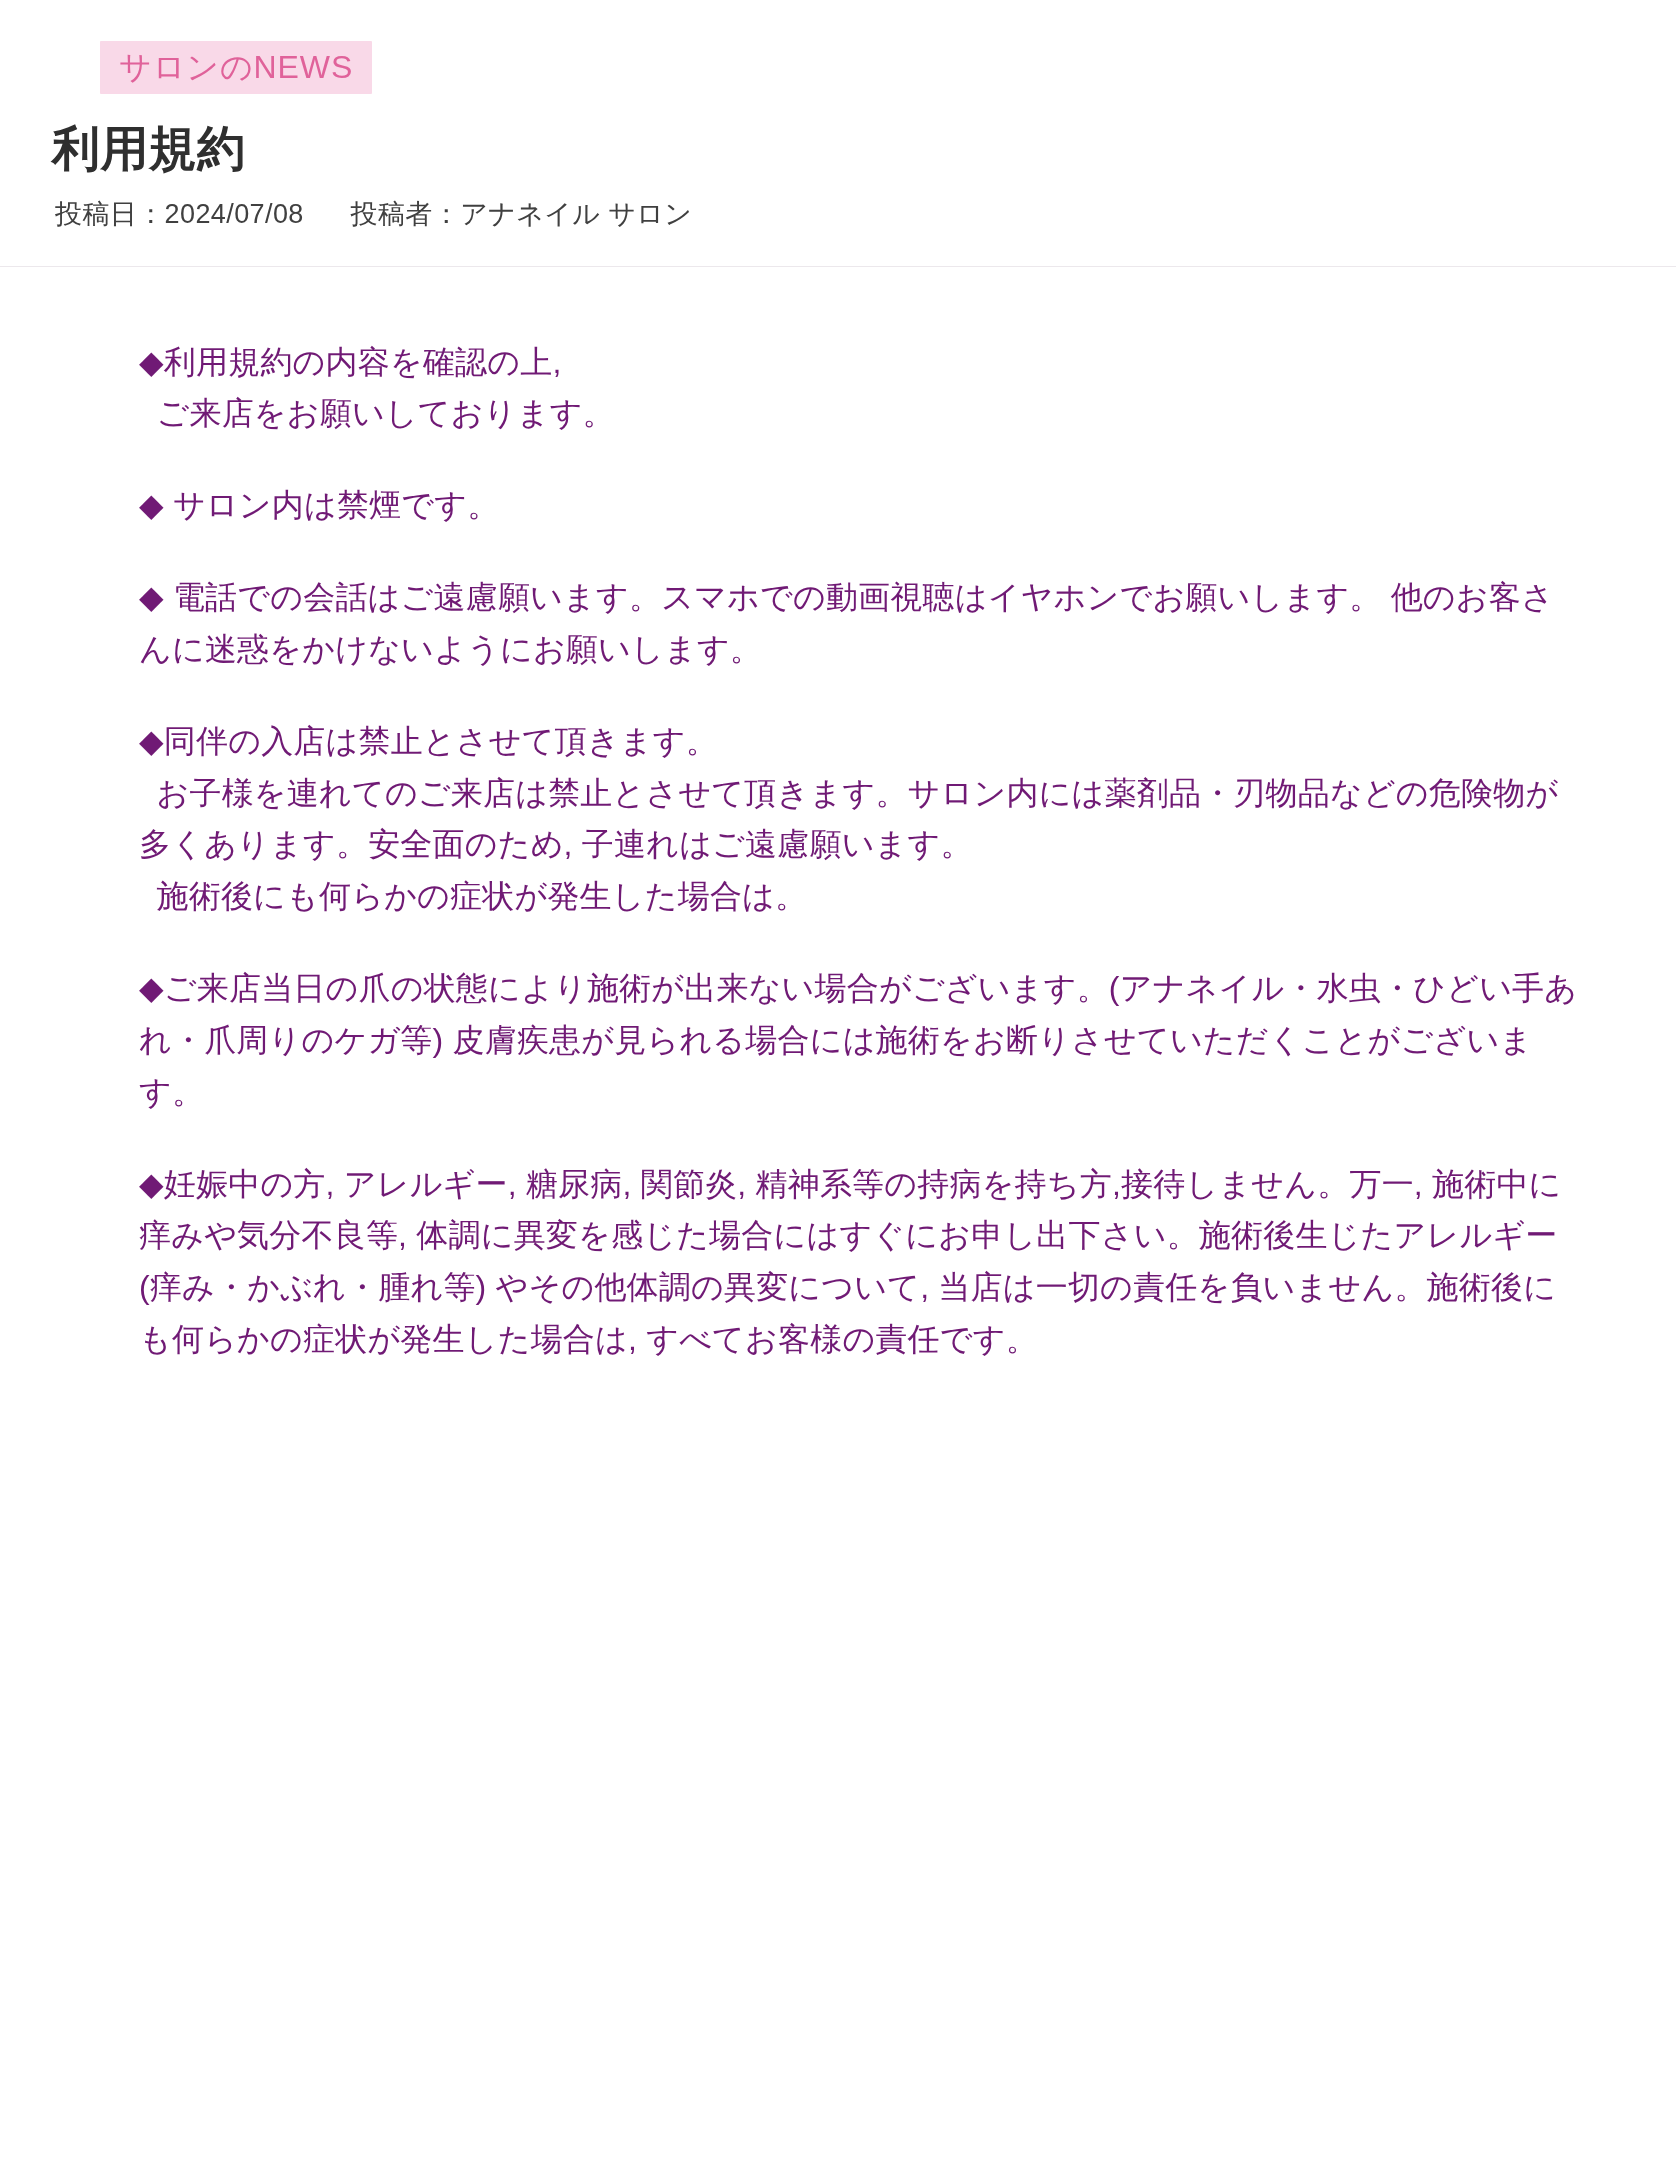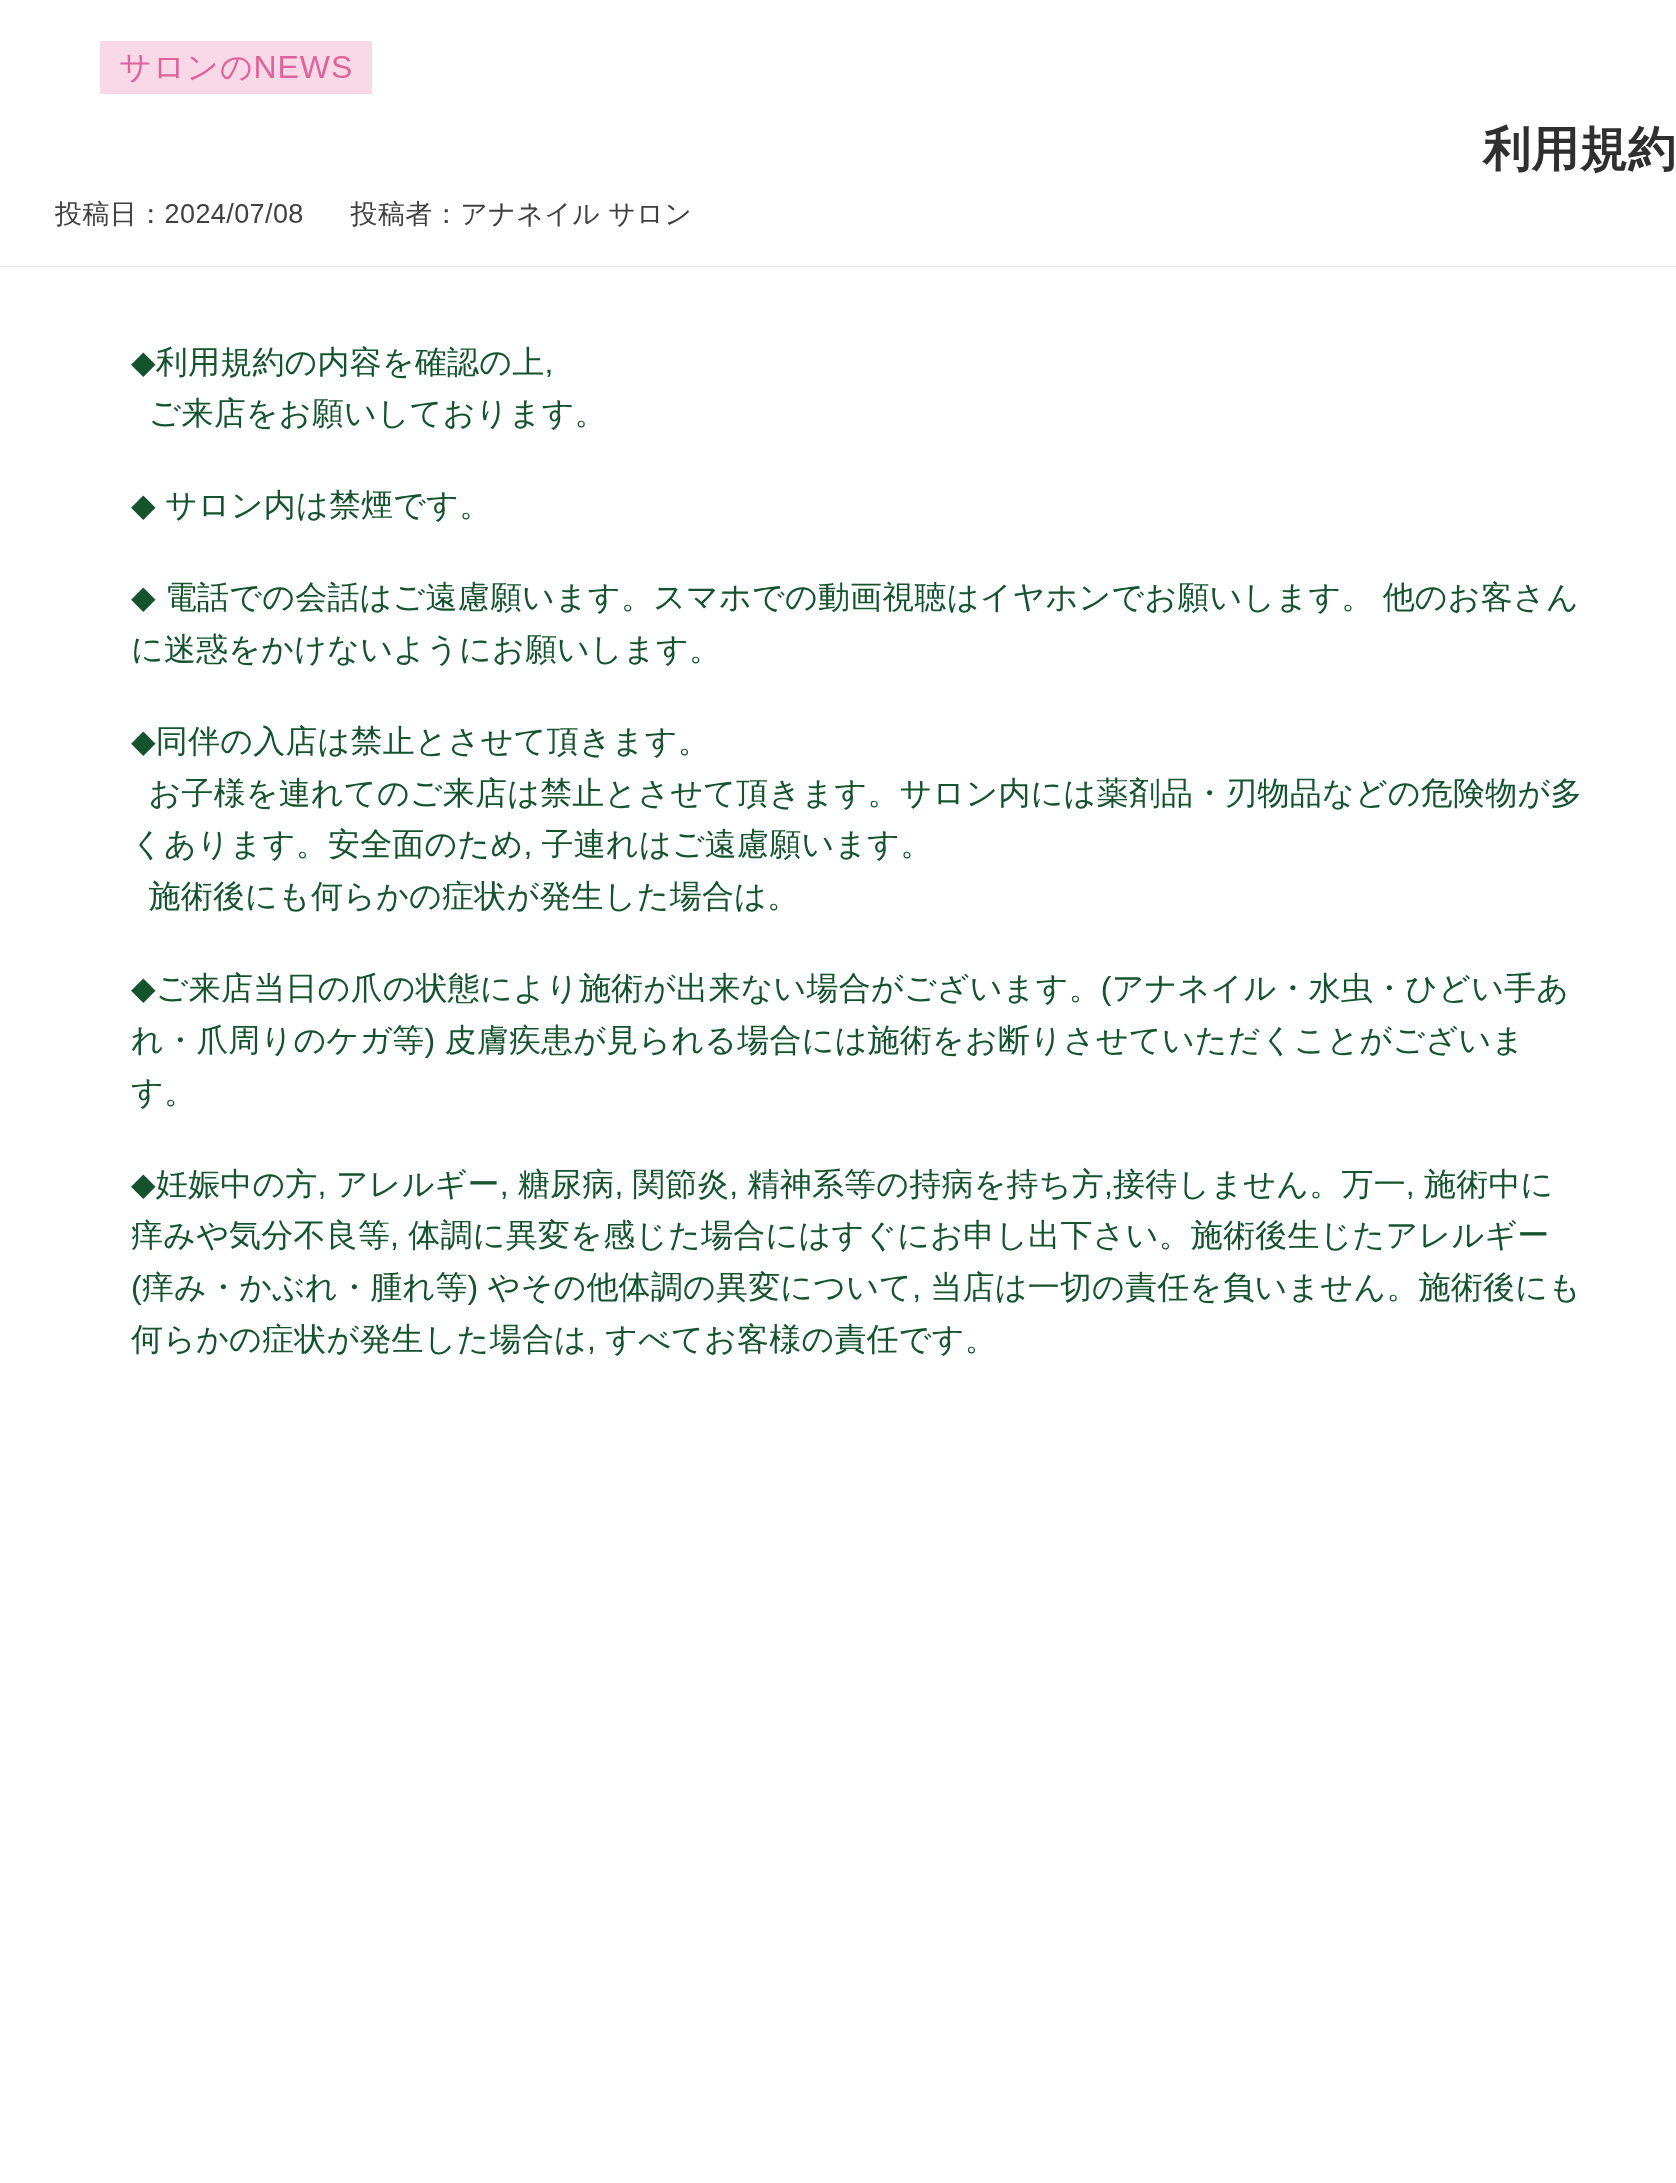--- a/index.html
+++ b/index.html
@@ -48,21 +48,20 @@
   }
 
   .post-title {
     margin: 27px 0 0 0;
     padding-left: 52px;
     font-size: 48px;
     line-height: 1.15;
     font-weight: 700;
     color: #2f2f2f;
     letter-spacing: 0.4px;
-    text-align: right;
   }
 
   .meta-row {
     margin-top: 22px;
     padding-left: 55px;
     font-size: 27px;
     line-height: 1.2;
     color: #404040;
     letter-spacing: 0.4px;
     white-space: nowrap;
@@ -74,22 +73,22 @@
 
   
   .body-content {
     box-sizing: border-box;
     padding: 70px 94px 61px 131px;
   }
 
   .para {
     font-size: 32px;
     line-height: 1.62;
-    color: #14532d;
-    margin: 0 0 40px 0;
+    color: #701a75;
+    margin: 0 0 40px 8px;
     letter-spacing: 0.2px;
     text-align: left;
   }
   .para:last-child {
     margin-bottom: 0;
   }
 
   .para .indent-line {
     display: block;
     text-indent: 17.5px;

